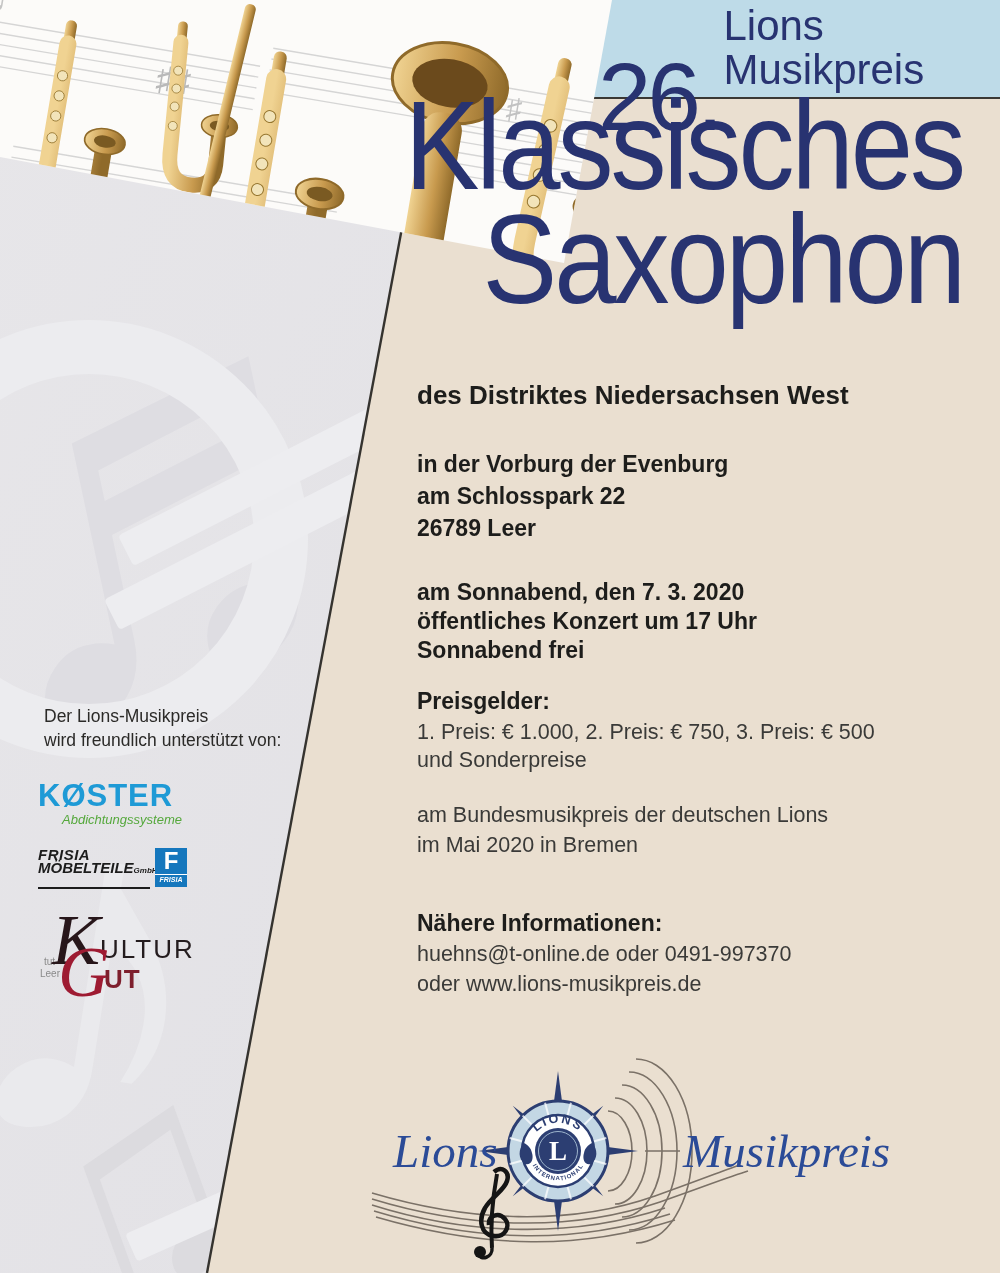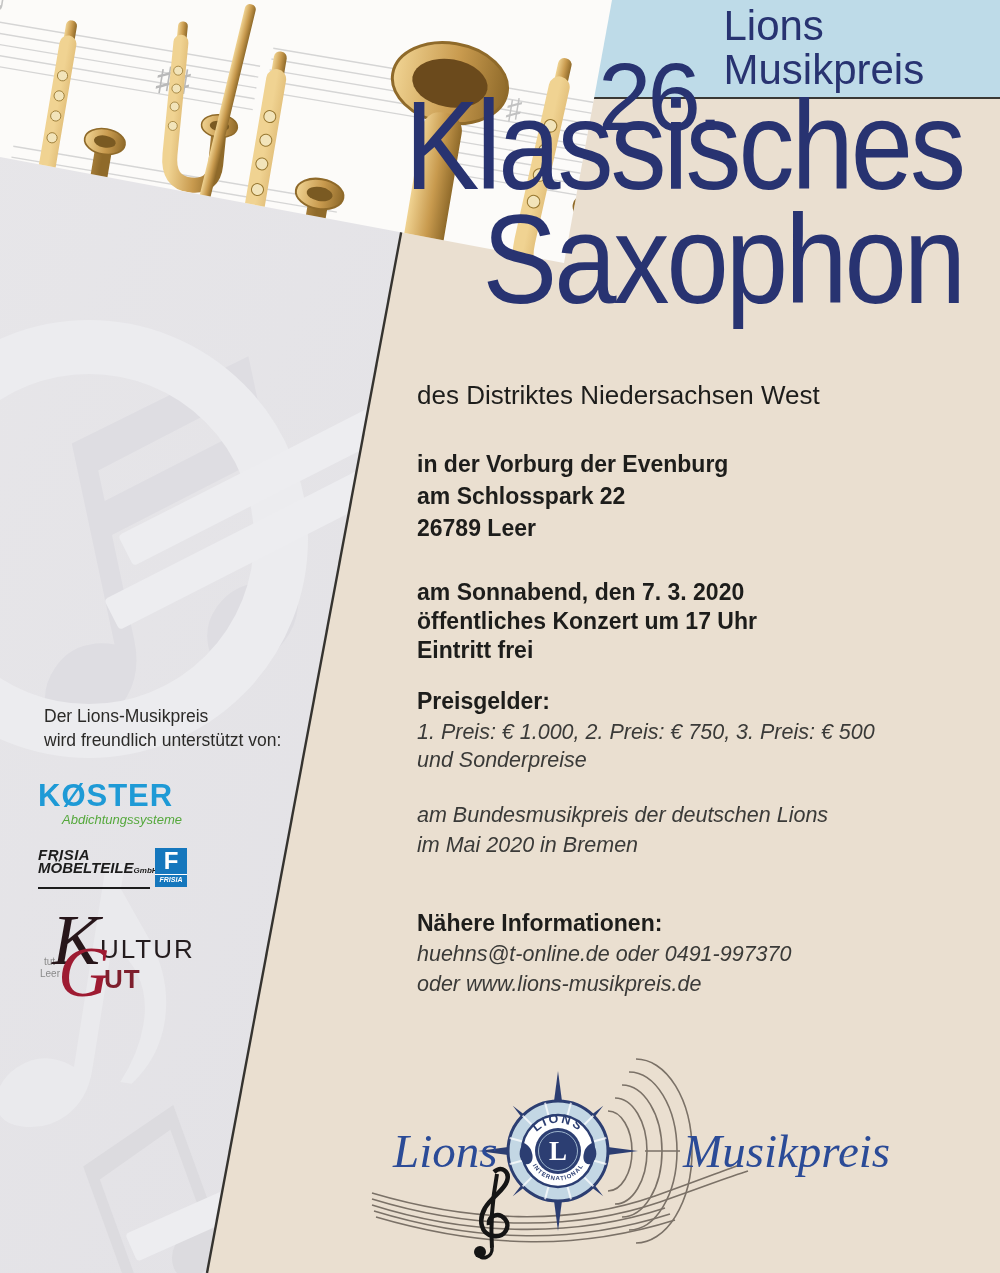--- a/index.html
+++ b/index.html
@@ -26,23 +26,23 @@
   .photo{position:absolute;left:0;top:0;width:660px;height:290px;
          clip-path:polygon(0 0,612px 0,564px 263px,0 157px);z-index:4;}
   .photo-inner{position:absolute;left:-60px;top:-140px;width:840px;height:470px;
                background:#fcfbf9;transform:rotate(9.6deg);transform-origin:0 0;}
   
   .title{position:absolute;right:37px;top:88px;text-align:right;color:#283371;z-index:6;
          font-size:112px;line-height:101px;letter-spacing:-3px;font-weight:400;
          transform:scaleY(1.13);transform-origin:top right;}
   
   .tx{position:absolute;left:417px;color:#1d1d1b;z-index:6;}
-  .b26{font-size:26px;font-weight:400;}
+  .b26{font-size:26px;font-weight:700;}
   .b23{font-size:23px;font-weight:700;line-height:32px;}
-  .r22{font-size:21.5px;font-weight:400;line-height:30px;color:#3a3a38;font-style:italic;}
+  .r22{font-size:21.5px;font-weight:400;line-height:30px;color:#3a3a38;}
   .bh{font-size:23px;font-weight:700;}
   
   .side{position:absolute;z-index:6;}
   .support{left:44px;top:704px;font-size:17.5px;line-height:24px;color:#2b2a28;}
   .koster{left:38px;top:780px;}
   .koster .kname{font-size:31px;font-weight:700;letter-spacing:1px;color:#1e9ad6;line-height:32px;}
   .koster .ktag{display:block;margin-left:24px;font-size:13px;font-style:italic;color:#55a83c;}
   .frisia{left:38px;top:848px;width:160px;height:46px;}
   .fr-l1{font-size:15px;font-weight:700;font-style:italic;letter-spacing:.5px;color:#1c1c1c;line-height:13px;display:block;}
   .fr-l2{font-size:15px;font-weight:700;font-style:italic;letter-spacing:0;color:#1c1c1c;line-height:13px;display:block;}
@@ -142,21 +142,21 @@
 
   <div class="tx b23" style="top:448px;">
     <div>in der Vorburg der Evenburg</div>
     <div>am Schlosspark 22</div>
     <div>26789 Leer</div>
   </div>
 
   <div class="tx b23" style="top:578px;line-height:29px;">
     <div>am Sonnabend, den 7. 3. 2020</div>
     <div>öffentliches Konzert um 17 Uhr</div>
-    <div>Eintritt frei</div>
+    <div>Sonnabend frei</div>
   </div>
 
   <div class="tx bh" style="top:688px;">Preisgelder:</div>
   <div class="tx r22" style="top:717px;">1. Preis: € 1.000, 2. Preis: € 750, 3. Preis: € 500</div>
   <div class="tx r22" style="top:745px;">und Sonderpreise</div>
 
   <div class="tx r22" style="top:800px;">
     <div>am Bundesmusikpreis der deutschen Lions</div>
     <div>im Mai 2020 in Bremen</div>
   </div>

